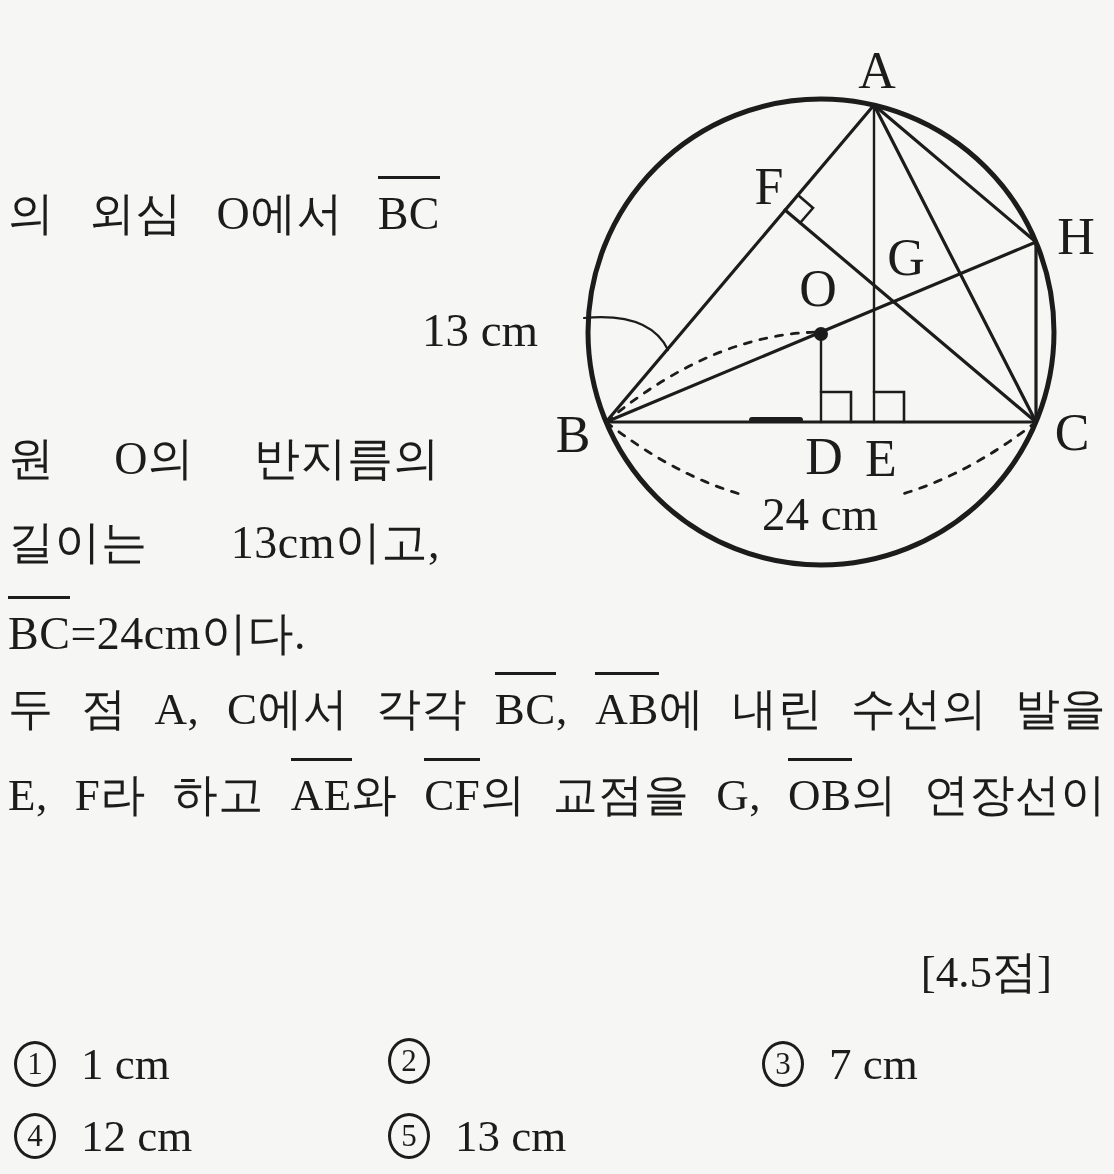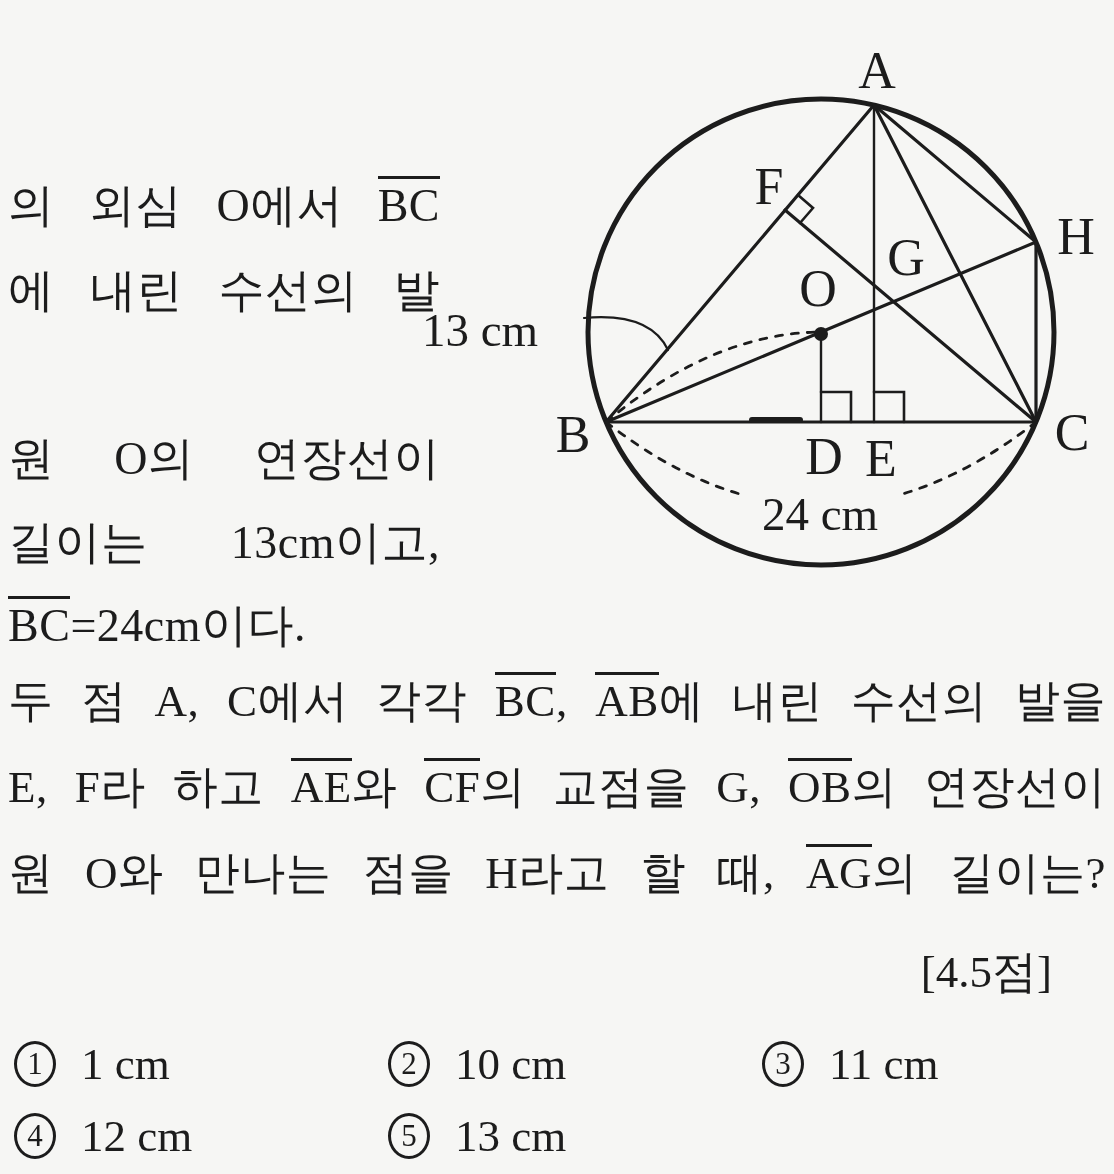--- a/index.html
+++ b/index.html
@@ -15,21 +15,21 @@
     font-size:46px;line-height:1.25;font-weight:500;
     letter-spacing:0.5px;
     text-align:justify;text-align-last:justify;
     overflow:hidden;white-space:nowrap;
   }
   .narrow{width:432px;}
   .wide{width:1098px;font-size:45px;}
   .noj{text-align:left;text-align-last:left;}
   .ol{
     display:inline-block;border-top:3px solid #1c1c1c;
-    padding-top:2px;line-height:1.08;
+    padding-top:10px;line-height:1.08;
   }
   .score{
     position:absolute;right:62px;top:942px;
     font-size:45px;font-weight:500;
   }
   .choice{
     position:absolute;display:flex;align-items:center;
     font-size:45px;font-weight:500;
   }
   .circ{
@@ -44,28 +44,26 @@
   }
   .plbl{font-size:52px;}
   .mlbl{font-size:47px;}
 </style>
 </head>
 <body>
 
 <div class="page">
 
   <div class="tline narrow" style="top:176px"><span>의 외심 O에서 </span><span class="ol">BC</span></div>
-  <div class="tline narrow" style="top:262px"><span>에 내린 수선의 발</span></div>
-  <div class="tline narrow" style="top:430px"><span>원 O의 연장선이</span></div>
+  <div class="tline narrow" style="top:430px"><span>원 O의 반지름의</span></div>
   <div class="tline narrow" style="top:514px"><span>길이는 13cm이고,</span></div>
   <div class="tline narrow noj" style="top:596px"><span class="ol">BC</span><span>=24cm이다.</span></div>
 
   <div class="tline wide" style="top:672px"><span>두 점 A, C에서 각각 </span><span class="ol">BC</span><span>, </span><span class="ol">AB</span><span>에 내린 수선의 발을</span></div>
   <div class="tline wide" style="top:758px"><span>E, F라 하고 </span><span class="ol">AE</span><span>와 </span><span class="ol">CF</span><span>의 교점을 G, </span><span class="ol">OB</span><span>의 연장선이</span></div>
-  <div class="tline wide" style="top:844px"><span>원 O와 만나는 점을 H라고 할 때, </span><span class="ol">AG</span><span>의 길이는?</span></div>
 
   <div class="score">[4.5점]</div>
 
   <svg class="diagram" width="1114" height="1174" viewBox="0 0 1114 1174">
     <g stroke="#1c1c1c" fill="none" stroke-linecap="round">
 
       <circle cx="821" cy="332" r="233" stroke-width="5"></circle>
 
       <line x1="606" y1="422" x2="1036" y2="422" stroke-width="3.2"></line>
       <line x1="874" y1="105" x2="606" y2="422" stroke-width="3.2"></line>
@@ -106,25 +104,24 @@
     <text class="mlbl" x="422" y="346">13 cm</text>
     <text class="mlbl" x="820" y="530" text-anchor="middle">24 cm</text>
   </svg>
 
   <div class="choice" style="left:14px;top:1038px">
     <span class="circ">1</span>
     <span>1 cm</span>
   </div>
   <div class="choice" style="left:388px;top:1038px">
     <span class="circ">2</span>
-    <span>10 cm</span>
   </div>
   <div class="choice" style="left:762px;top:1038px">
     <span class="circ">3</span>
-    <span>11 cm</span>
+    <span>7 cm</span>
   </div>
   <div class="choice" style="left:14px;top:1110px">
     <span class="circ">4</span>
     <span>12 cm</span>
   </div>
   <div class="choice" style="left:388px;top:1110px">
     <span class="circ">5</span>
     <span>13 cm</span>
   </div>
 

